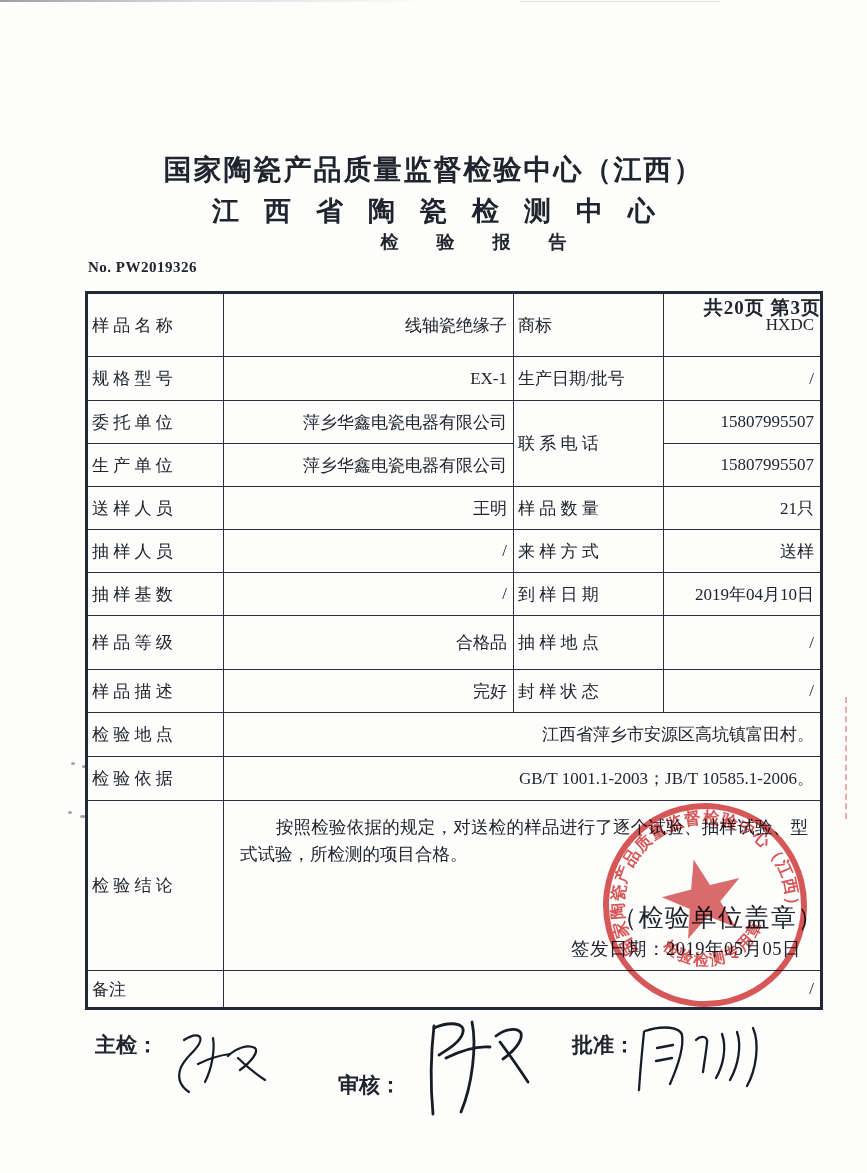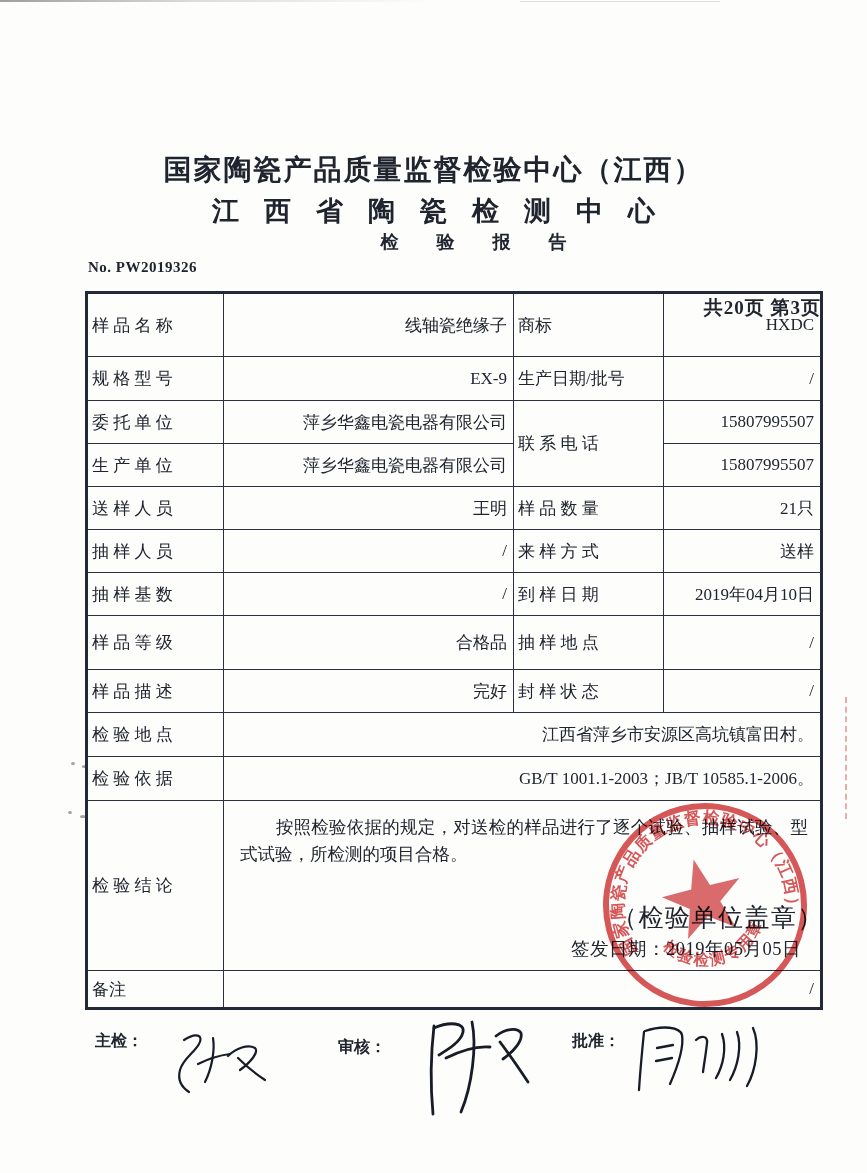--- a/index.html
+++ b/index.html
@@ -37,23 +37,23 @@
   .concl-text { padding:11px 6px 0 10px; font-size:17.5px; line-height:1.55;
     text-indent:2.05em; text-align:justify; }
 
   
   .seal-note  { position:absolute; left:612px; top:901px; font-size:25px; letter-spacing:1.5px; z-index:2; }
   .issue-date { position:absolute; left:571px; top:936px; font-size:18.5px; letter-spacing:.5px; z-index:2; }
   .stamp { position:absolute; left:596px; top:796px; z-index:3;
     mix-blend-mode:multiply; opacity:.92; }
 
   
-  .f-label { position:absolute; font-size:16px; font-weight:bold; }
+  .f-label { position:absolute; font-size:21px; font-weight:bold; }
   .fl1 { left:95px;  top:1031px; }
-  .fl2 { left:338px; top:1037px; }
+  .fl2 { left:338px; top:1071px; }
   .fl3 { left:572px; top:1031px; }
   .sig { position:absolute; }
   .sig path { fill:none; stroke:#171c27; stroke-linecap:round; stroke-linejoin:round; }
   .sig1 { left:168px; top:1028px; }
   .sig2 { left:408px; top:1014px; }
   .sig3 { left:630px; top:1018px; }
 </style>
 </head>
 <body>
 
@@ -80,21 +80,21 @@
     </colgroup>
   <tbody>
       <tr style="height:64px">
     <td class="lab">样 品 名 称</td>
     <td class="val">线轴瓷绝缘子</td>
     <td class="lab">商标</td>
     <td class="val">HXDC</td>
   </tr>
   <tr style="height:44px">
     <td class="lab">规 格 型 号</td>
-    <td class="val">EX-9</td>
+    <td class="val">EX-1</td>
     <td class="lab">生产日期/批号</td>
     <td class="val">/</td>
   </tr>
   <tr style="height:43px">
     <td class="lab">委 托 单 位</td>
     <td class="val">萍乡华鑫电瓷电器有限公司</td>
     <td class="lab" rowspan="2">联 系 电 话</td>
     <td class="val">15807995507</td>
   </tr>
   <tr style="height:43px">

